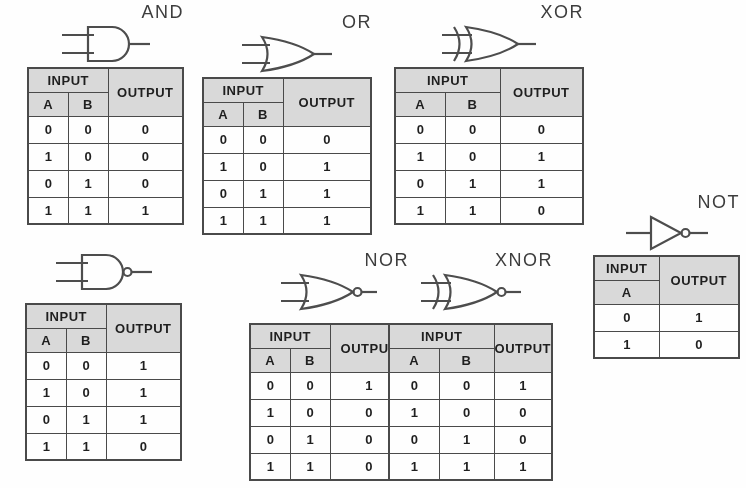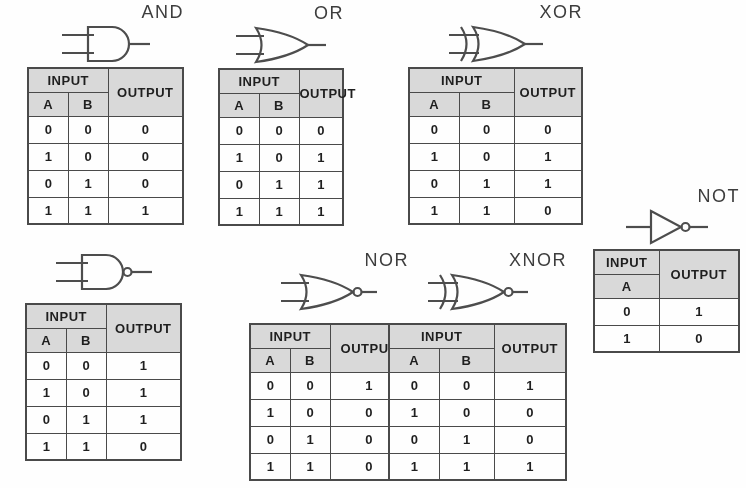--- a/index.html
+++ b/index.html
@@ -26,26 +26,26 @@
   }
   table.truth th { background:var(--header-bg, #d9d9d9); height:24px; letter-spacing:0.5px; }
   table.truth td { height:27px; background:#fefefe; }
   .t-not td { height:24px; }
   
   .t-std .ca, .t-std .cb { width:40px; }
   .t-wide .ca { width:50px; } .t-wide .cb { width:55px; }
   .t-not .ca { width:65px; }
   
   .g-and  { left:27px;  top:2px;   width:157px; }
-  .g-or   { left:202px; top:3px;   width:126px;margin-left:16px; }
-  .g-xor  { left:408px; top:2px;   width:175px; }
+  .g-or   { left:202px; top:12px;   width:170px; }
+  .g-xor  { left:394px; top:2px;   width:190px; }
   .g-nand { left:25px;  top:250px; width:157px; }
   .g-nor  { left:205px; top:250px; width:160px;margin-left:44px; }
-  .g-xnor { left:388px; top:250px; width:179px; }
-  .g-not  { left:593px; top:186px; width:147px; }
+  .g-xnor { left:388px; top:250px; width:165px; }
+  .g-not  { left:593px; top:192px; width:147px; }
   .row2 .gate-svg { margin-bottom:10px; }
 </style>
 </head>
 <body>
 
 <div class="page">
 
   <div class="gate-group g-and">
     <div class="gate-title">AND</div>
     <svg class="gate-svg" width="92" height="42" viewBox="0 0 92 42">

